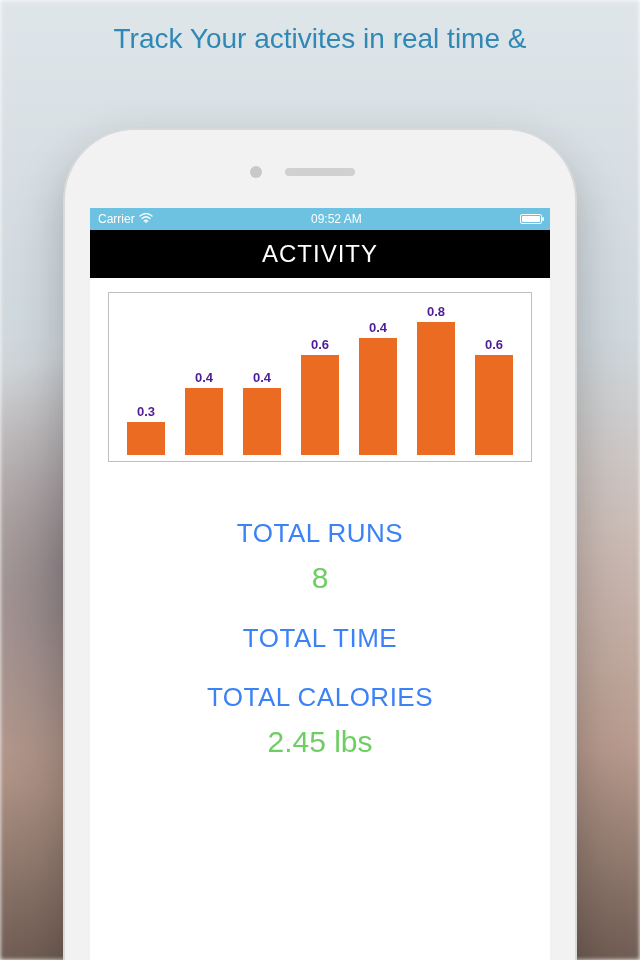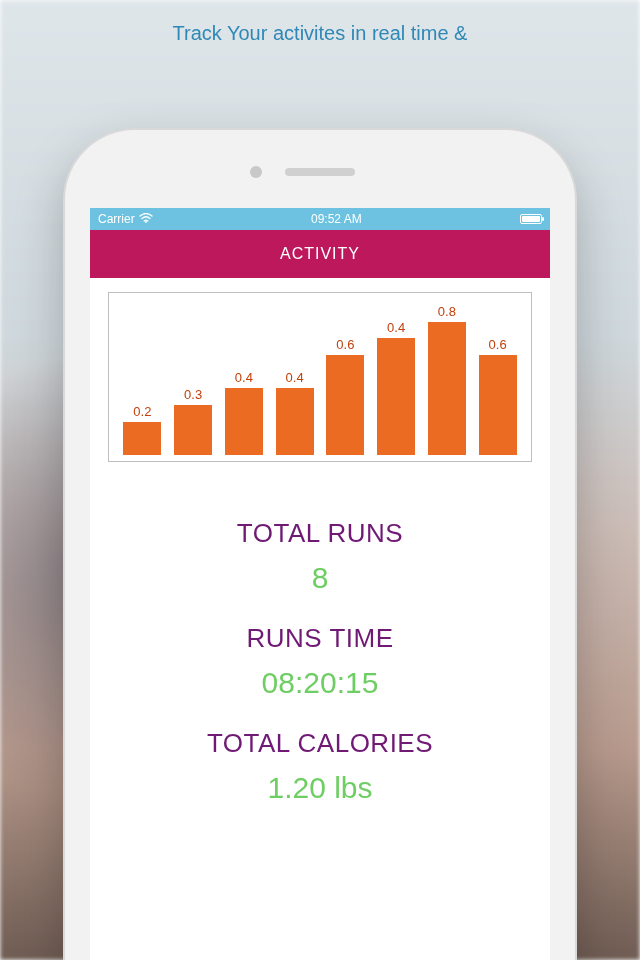--- a/index.html
+++ b/index.html
@@ -8,21 +8,21 @@
     position: absolute; inset: 0;
     background:
       radial-gradient(circle at 15% 60%, rgba(60,60,80,.45), transparent 28%),
       linear-gradient(180deg, #dfe6ea 0%, #cfd8dd 35%, #cbbcb6 55%, #b79a8d 78%, #6f5c53 100%);
     filter: blur(2px);
   }
   .promo-text {
     position: absolute; top: 20px; left: 0; right: 0;
     text-align: center;
     color: #2f88b5;
-    font-size: 20px;
+    font-size: 28px;
     line-height: 1.35;
     font-weight: 500;
     padding: 0 30px;
   }
   .phone {
     position: absolute;
     left: 50%; transform: translateX(-50%);
     top: 130px;
     width: 510px;
     height: 1030px;
@@ -44,36 +44,36 @@
     overflow: hidden;
   }
   .status-bar {
     height: 22px; background: #6cc2e0;
     color: #fff; font-size: 12px;
     display: flex; align-items: center; justify-content: space-between;
     padding: 0 8px;
   }
   .status-left, .status-right { display:flex; align-items:flex-start; gap:4px; }
   .nav-bar {
-    height: 48px; background: #be185d;
+    height: 48px; background: #000000;
     display:flex; align-items:center; justify-content:center;
-    color:#fff; font-size:16px; letter-spacing:1px; font-weight:400;
+    color:#fff; font-size:24px; letter-spacing:1px; font-weight:400;
   }
   .chart-box {
     margin: 14px 18px 0 18px;
     border: 1px solid #bfbfbf;
     height: 170px;
     padding: 10px 8px 6px 8px;
     display:flex; align-items:flex-end; justify-content:space-around;
   }
   .bar-wrap { display:flex; flex-direction:column; align-items:center; width:40px; }
-  .bar-label { font-size:13px; font-weight:400; color:#c2410c; margin-bottom:3px; }
+  .bar-label { font-size:13px; font-weight:700; color:#4c1d95; margin-bottom:3px; }
   .bar { width: 38px; background:#ec6b23; }
   .stats { margin-top: 56px; text-align:center; }
-  .stat-label { font-size:26px; color:#701a75; letter-spacing:.5px; margin-top:28px; font-weight:400; }
+  .stat-label { font-size:26px; color:#3b82f6; letter-spacing:.5px; margin-top:28px; font-weight:400; }
   .stat-label:first-child { margin-top:0; }
   .stat-value { font-size:30px; color:#6fce63; margin-top:12px; font-weight:400; }
   .battery { width:22px; height:10px; border:1px solid #fff; border-radius:2px; position:relative; }
   .battery::after { content:""; position:absolute; right:-3px; top:2px; width:2px; height:4px; background:#fff; border-radius:1px; }
   .battery-fill { position:absolute; inset:1px; background:#fff; border-radius:1px; }
   .wifi svg { width:14px; height:10px; }
 </style>
 </head>
 <body>
 
@@ -106,26 +106,22 @@
           </span>
       </div>
     </div>
 
     <div class="nav-bar">
       <span>ACTIVITY</span>
     </div>
 
     <div class="chart-box" id="chart">
         <div class="bar-wrap">
-          <div class="bar-label">0.2</div>
+          <div class="bar-label">0.3</div>
           <div class="bar" style="height: 33.3333px;"></div>
-        </div>
-        <div class="bar-wrap">
-          <div class="bar-label">0.3</div>
-          <div class="bar" style="height: 50px;"></div>
         </div>
         <div class="bar-wrap">
           <div class="bar-label">0.4</div>
           <div class="bar" style="height: 66.6667px;"></div>
         </div>
         <div class="bar-wrap">
           <div class="bar-label">0.4</div>
           <div class="bar" style="height: 66.6667px;"></div>
         </div>
         <div class="bar-wrap">
@@ -142,20 +138,19 @@
         </div>
         <div class="bar-wrap">
           <div class="bar-label">0.6</div>
           <div class="bar" style="height: 100px;"></div>
         </div>
       </div>
 
     <div class="stats">
       <div class="stat-label">TOTAL RUNS</div>
       <div class="stat-value">8</div>
-      <div class="stat-label">RUNS TIME</div>
-      <div class="stat-value">08:20:15</div>
+      <div class="stat-label">TOTAL TIME</div>
       <div class="stat-label">TOTAL CALORIES</div>
-      <div class="stat-value">1.20 lbs</div>
+      <div class="stat-value">2.45 lbs</div>
     </div>
 
   </div>
 </div>
 
 </body></html>

